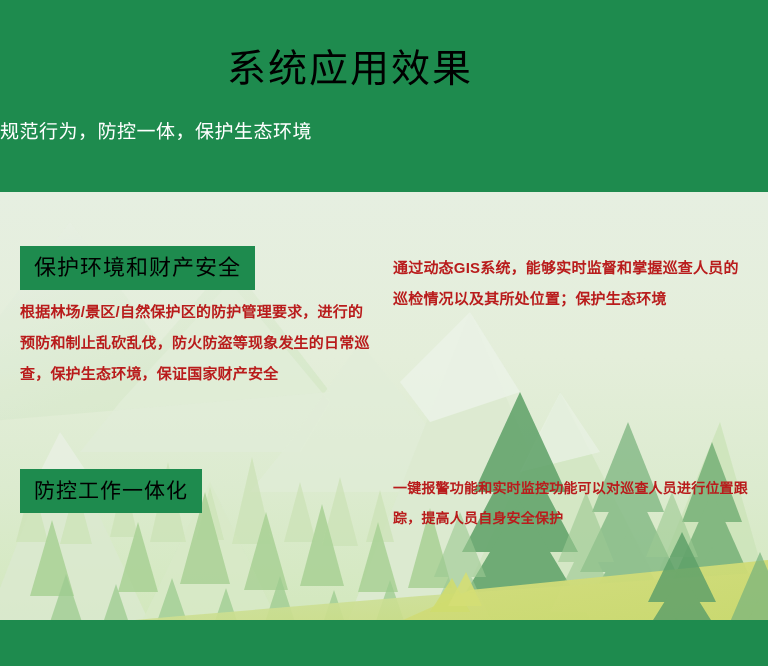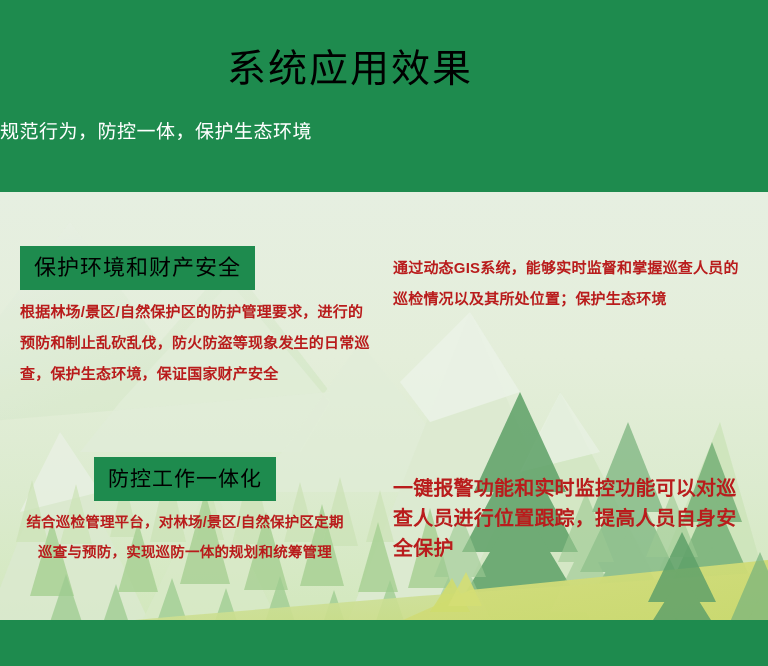--- a/index.html
+++ b/index.html
@@ -117,27 +117,27 @@
     font-size: 15px;
     line-height: 31px;
     letter-spacing: 0.2px;
     font-weight: 700;
     margin-top: 6px;
   }
 
   
   .card-1 { left: 20px;  top: 54px;  width: 352px; }
   .card-2 { left: 393px; top: 54px;  width: 358px; }
-  .card-3 { left: 20px;  top: 265px; width: 330px; text-align: center; }
+  .card-3 { left: 20px;  top: 277px; width: 330px; }
   .card-4 { left: 393px; top: 275px; width: 355px; }
 
   .card-1 .card-body { width: 352px; }
   .card-2 .card-body { width: 358px; }
   .card-3 .card-body { width: 330px; font-size: 14.5px; line-height: 30px; }
-  .card-4 .card-body { width: 355px; font-size: 20px; line-height: 30px; }
+  .card-4 .card-body { width: 355px; font-size: 14px; line-height: 30px; }
 
   .card-3 .card-heading,
   .card-4 .card-heading { font-size: 21px; }
 </style>
 </head>
 <body>
 
 <div class="page">
 
   <div class="header">
@@ -278,21 +278,20 @@
       <div class="card-heading">保护环境和财产安全</div>
       <div class="card-body">根据林场/景区/自然保护区的防护管理要求，进行的预防和制止乱砍乱伐，防火防盗等现象发生的日常巡查，保护生态环境，保证国家财产安全</div>
     </div>
 
     <div class="card card-2">
       <div class="card-body">通过动态GIS系统，能够实时监督和掌握巡查人员的巡检情况以及其所处位置；保护生态环境</div>
     </div>
 
     <div class="card card-3">
       <div class="card-heading">防控工作一体化</div>
-      <div class="card-body">结合巡检管理平台，对林场/景区/自然保护区定期巡查与预防，实现巡防一体的规划和统筹管理</div>
     </div>
 
     <div class="card card-4">
       <div class="card-body">一键报警功能和实时监控功能可以对巡查人员进行位置跟踪，提高人员自身安全保护</div>
     </div>
 
   </div>
 
 </div>
 

